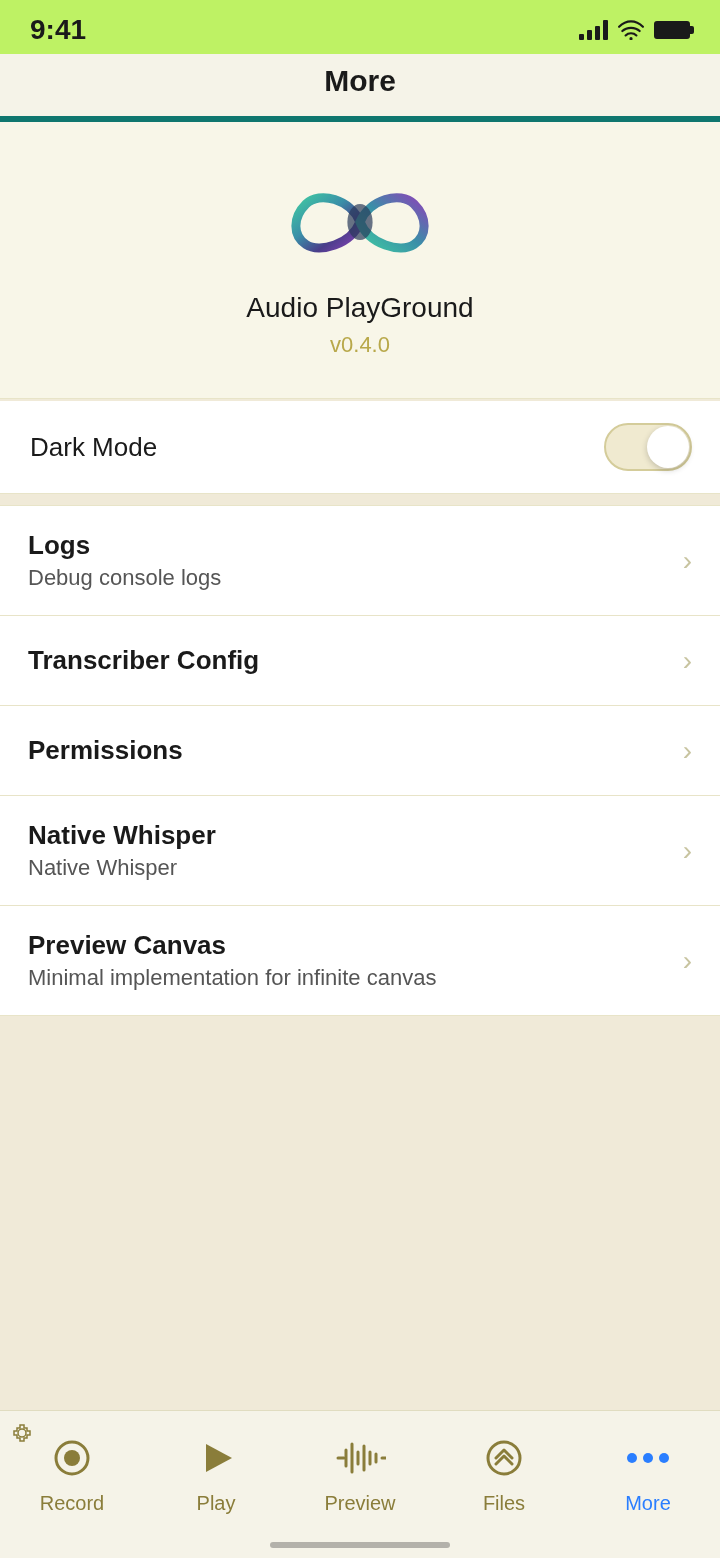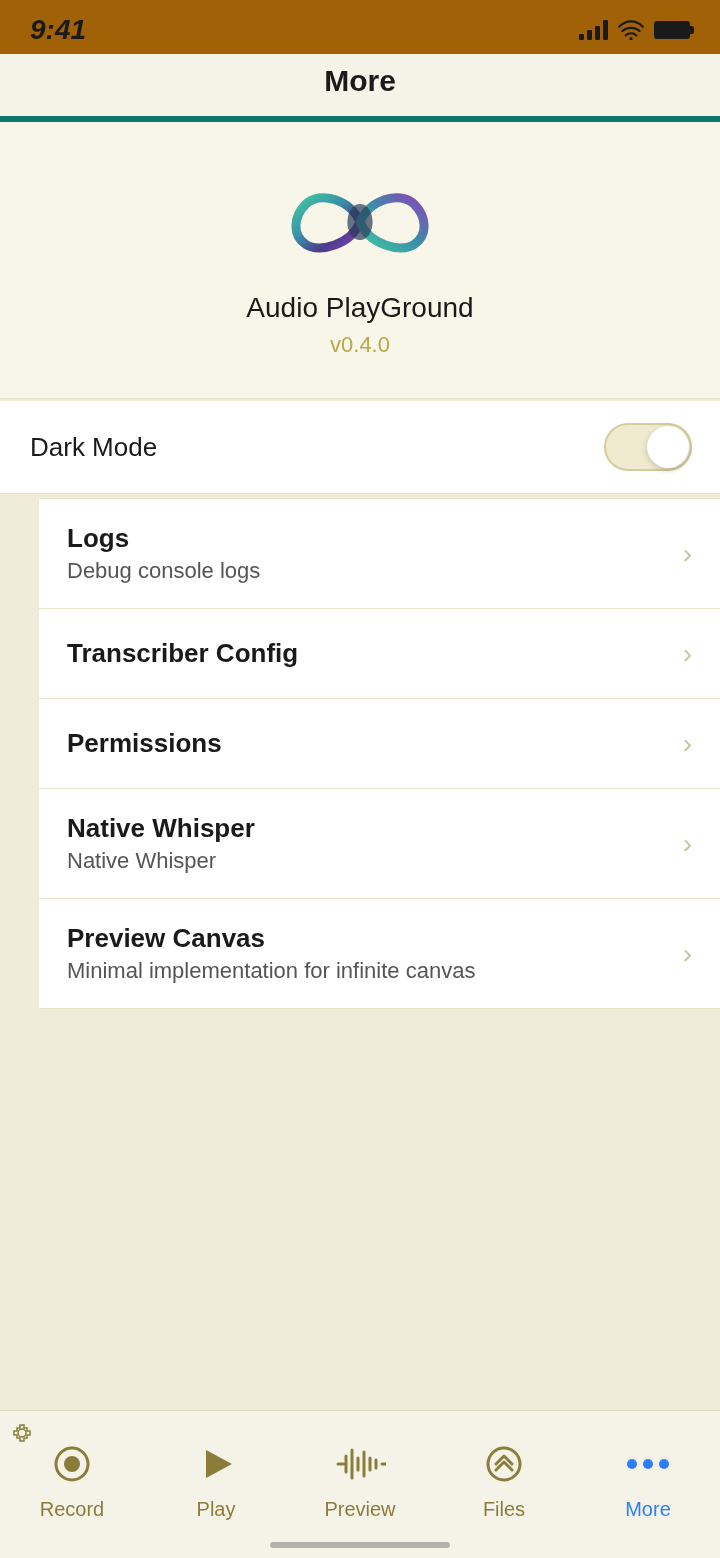--- a/index.html
+++ b/index.html
@@ -12,23 +12,22 @@
       overflow: hidden;
       position: relative;
     }
 
     
     .status-bar {
       display: flex;
       justify-content: space-between;
       align-items: center;
       padding: 14px 30px 8px 30px;
-      background: #a16207;
+      background: #bef264;
       height: 54px;
-      font-style: italic;
     }
     .status-time {
       font-size: 28px;
       font-weight: 700;
       color: #1a1a1a;
     }
     .status-icons {
       display: flex;
       align-items: center;
       gap: 10px;
@@ -159,22 +158,21 @@
 
     
     .chevron {
       font-size: 28px;
       color: #c8c4a0;
       font-weight: 300;
     }
 
     
     .menu-section {
-      margin-top: 4px;
-      padding-left: 39px;
+      margin-top: 11px;
     }
 
     .menu-row {
       display: flex;
       align-items: center;
       justify-content: space-between;
       padding: 24px 28px;
       background: #ffffff;
       border-bottom: 1px solid #e8e4c8;
       cursor: pointer;
@@ -202,21 +200,21 @@
     .tab-bar {
       position: absolute;
       bottom: 0;
       left: 0;
       right: 0;
       height: 148px;
       background: #f5f3e8;
       border-top: 1px solid #e0dcc0;
       display: flex;
       align-items: flex-start;
-      padding-top: 19px;
+      padding-top: 13px;
     }
 
     .tab-item {
       flex: 1;
       display: flex;
       flex-direction: column;
       align-items: center;
       gap: 8px;
       cursor: pointer;
       padding-top: 8px;

